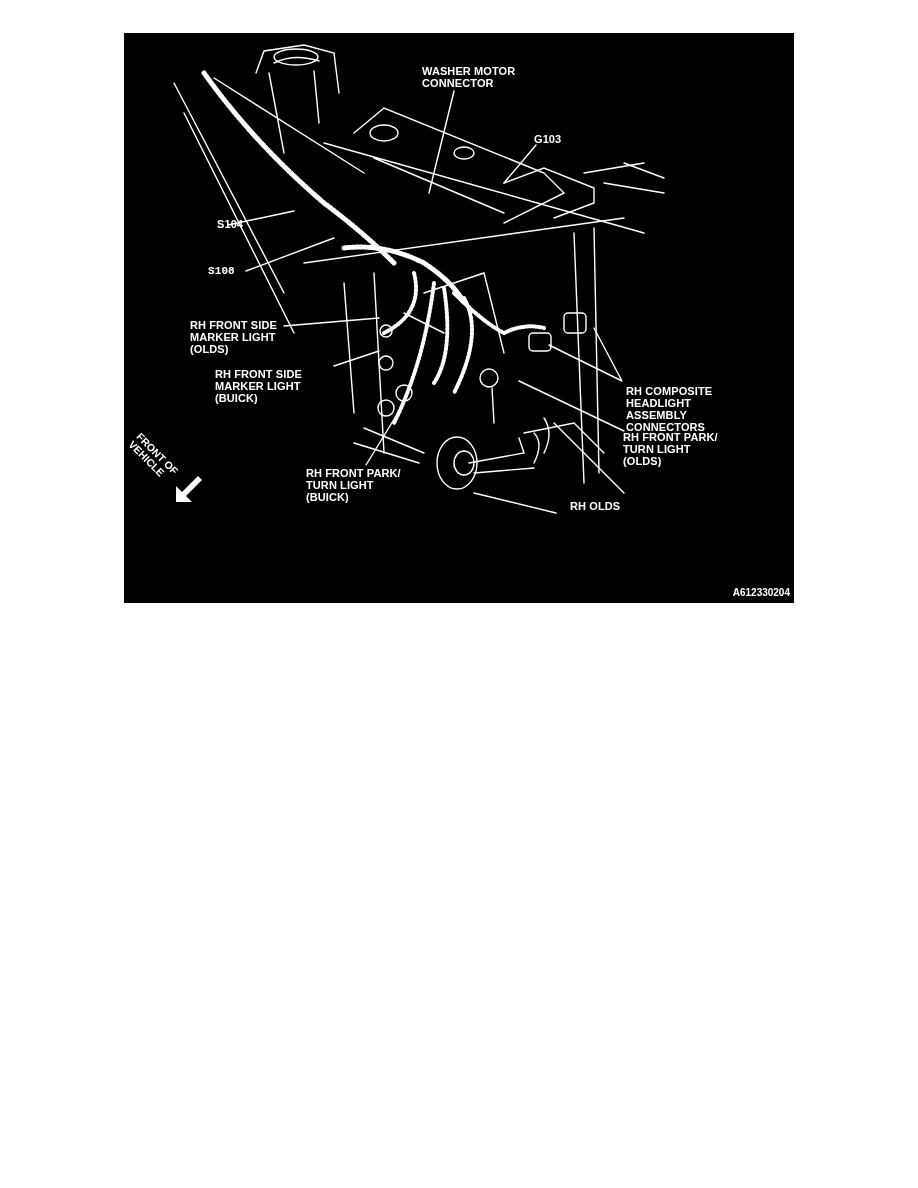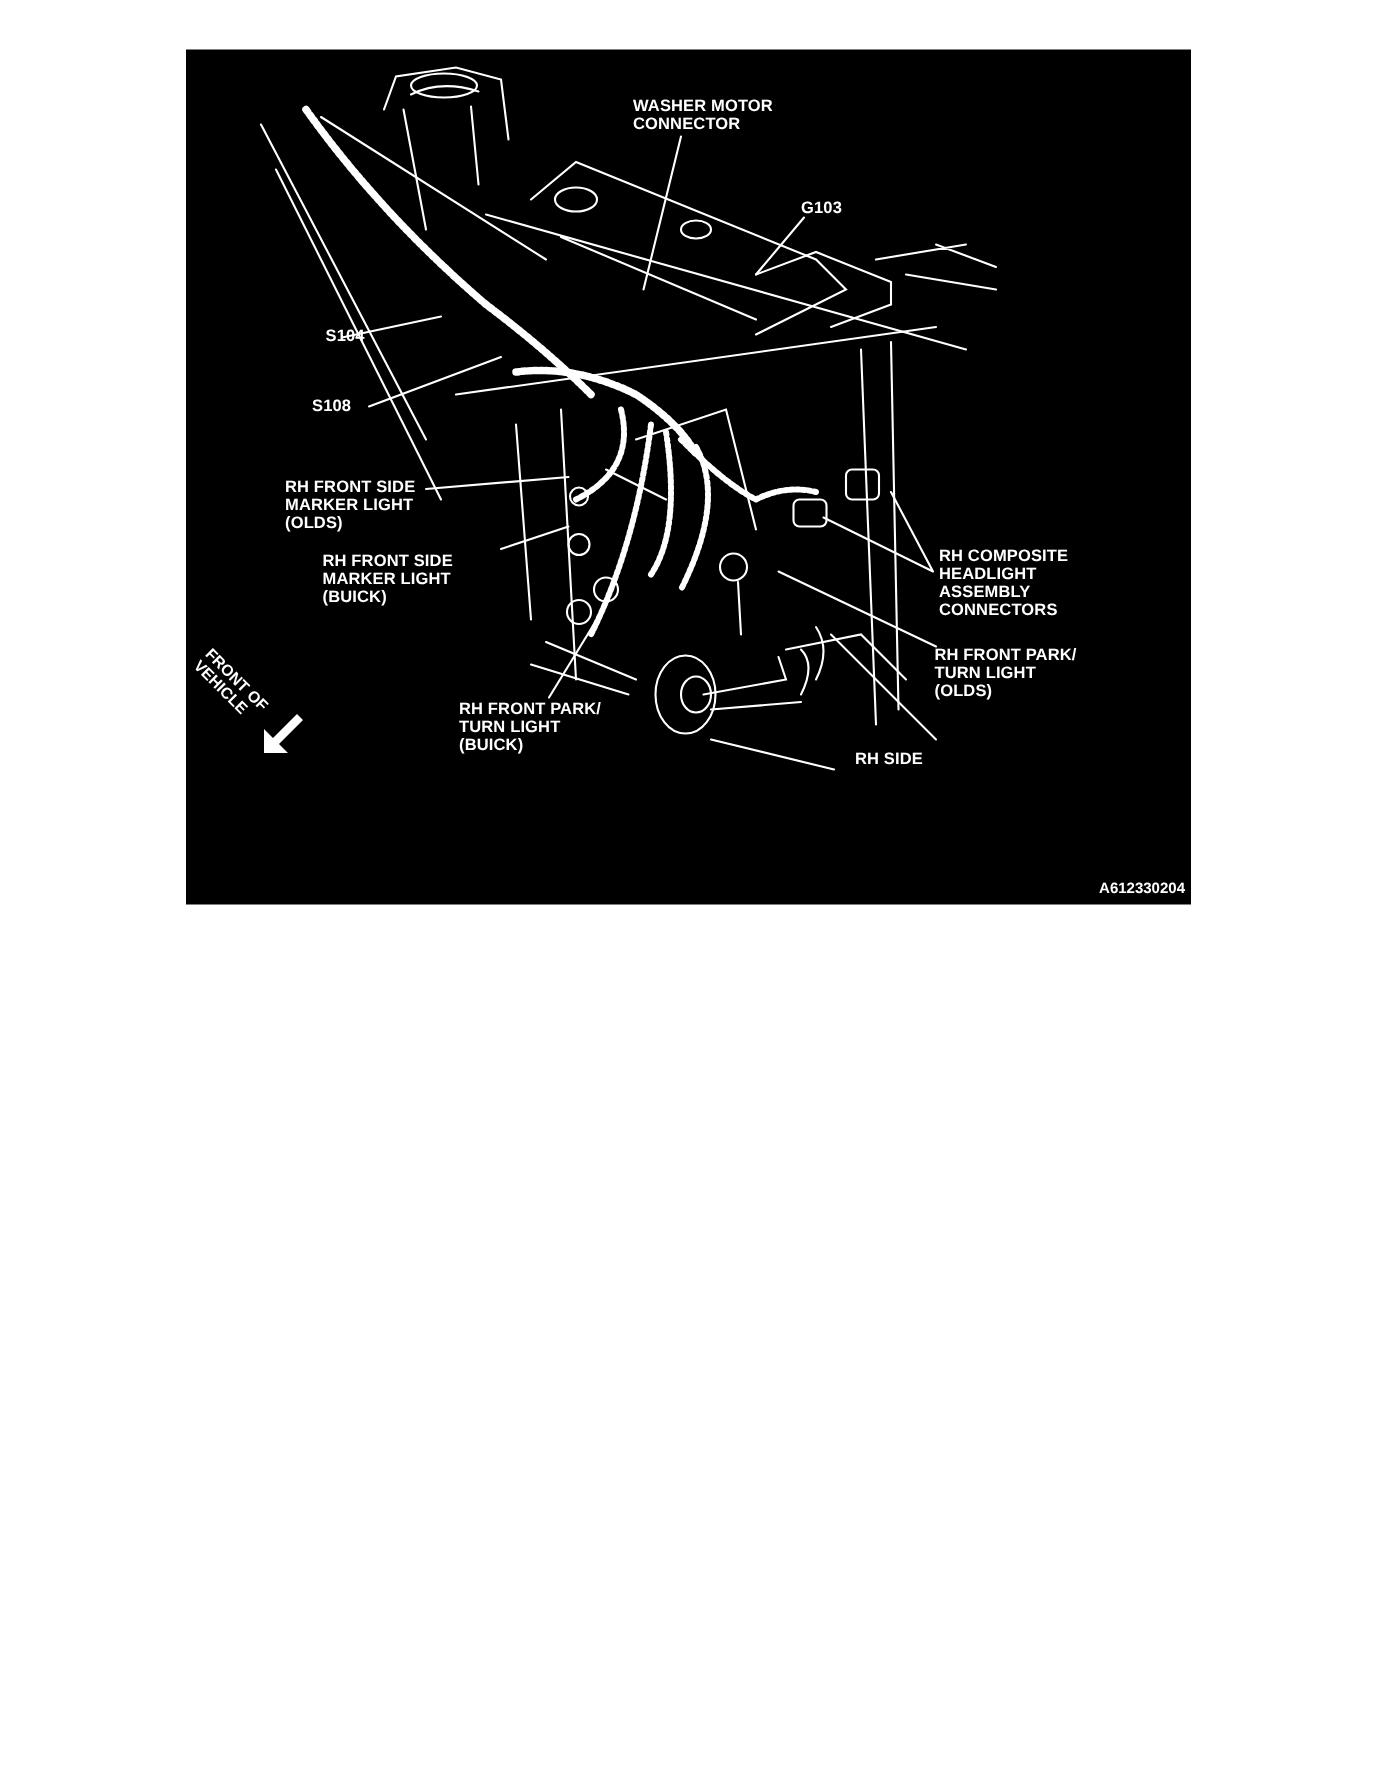--- a/index.html
+++ b/index.html
@@ -61,38 +61,38 @@
     <path d="M498 348 L470 295 M498 348 L425 312"></path>
     <path d="M500 398 L395 348"></path>
     <path d="M242 432 L280 370"></path>
     <path d="M432 480 L350 460"></path>
   </svg>
 
   <div class="lbl" style="left:298px;top:32px;">WASHER MOTOR
 CONNECTOR</div>
   <div class="lbl" style="left:391px;top:100px;margin-left:19px;">G103</div>
   <div class="lbl" style="left:75px;top:185px;margin-left:18px;">S104</div>
-  <div class="lbl" style="left:84px;top:232px;">S108</div>
+  <div class="lbl" style="left:84px;top:232px;font-family:Liberation Mono, monospace;">S108</div>
   <div class="lbl" style="left:66px;top:286px;">RH FRONT SIDE
 MARKER LIGHT
 (OLDS)</div>
   <div class="lbl" style="left:91px;top:335px;">RH FRONT SIDE
 MARKER LIGHT
 (BUICK)</div>
-  <div class="lbl" style="left:502px;top:332px;">RH COMPOSITE
+  <div class="lbl" style="left:502px;top:352px;">RH COMPOSITE
 HEADLIGHT
 ASSEMBLY
 CONNECTORS</div>
   <div class="lbl" style="left:499px;top:398px;">RH FRONT PARK/
 TURN LIGHT
 (OLDS)</div>
   <div class="lbl" style="left:182px;top:434px;">RH FRONT PARK/
 TURN LIGHT
 (BUICK)</div>
-  <div class="lbl" style="left:446px;top:467px;">RH SIDE</div>
+  <div class="lbl" style="left:446px;top:467px;">RH OLDS</div>
 
   <div class="front" style="left:18px;top:398px;">FRONT OF
 VEHICLE</div>
   <svg style="position:absolute;left:50px;top:441px;" width="30" height="30" viewBox="0 0 30 30">
     <polygon points="2,28 2,12 8,18 24,2 28,6 12,22 18,28" fill="#ffffff"></polygon>
   </svg>
 
   <div class="fig-id">A612330204</div>
 </div>
 

